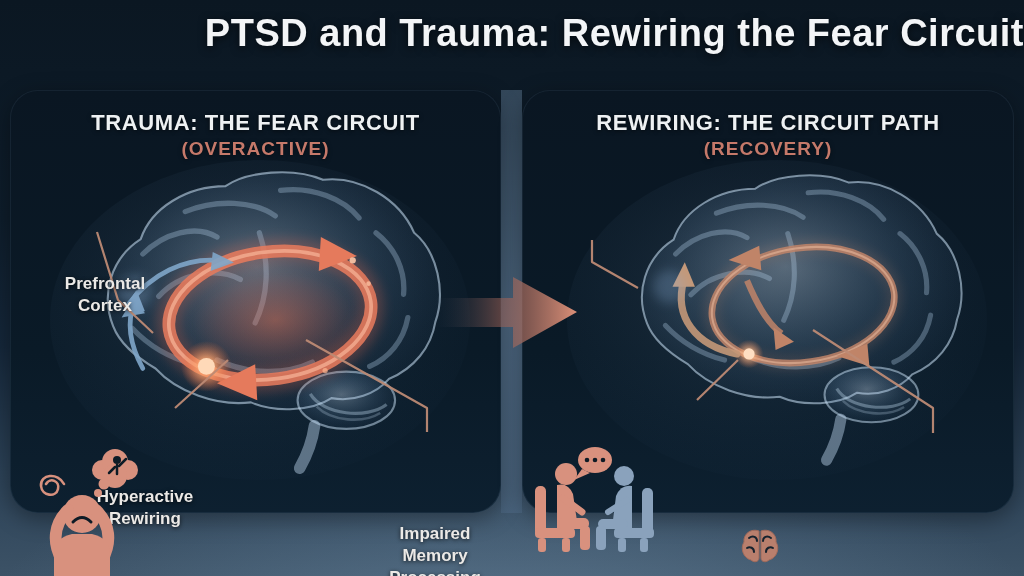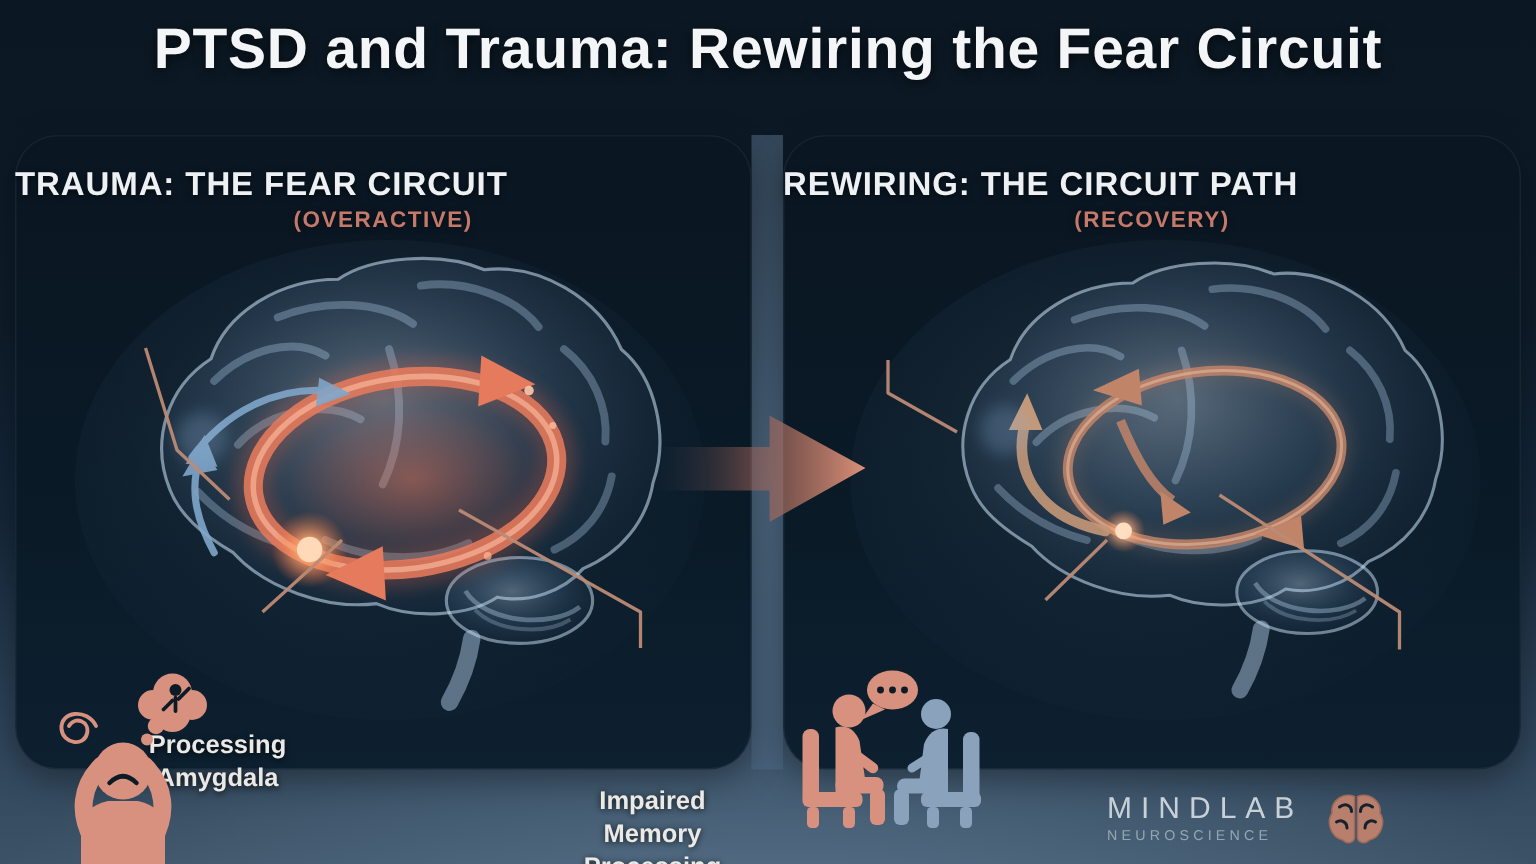--- a/index.html
+++ b/index.html
@@ -9,39 +9,39 @@
     background:
       radial-gradient(ellipse 900px 420px at 50% 118%, rgba(120,152,180,0.55), rgba(120,152,180,0) 62%),
       linear-gradient(180deg,#0b1722 0%,#0e1d2b 38%,#15273a 60%,#2c4257 82%,#3c5266 100%);
   }
   .gap-strip{
     position:absolute;left:501px;top:90px;width:21px;height:423px;
     background:linear-gradient(180deg,#3a4f63 0%,#55708a 55%,#4a647e 100%);
     opacity:.85;
   }
   .main-title{
-    position:absolute;left:0;top:12px;width:1024px;text-align:center;
+    position:absolute;left:0;top:12px;width:1024px;text-align:right;
     font-size:38px;font-weight:800;color:#f3f5f7;letter-spacing:.5px;
     text-shadow:0 2px 8px rgba(0,0,0,.65);
   }
   .panel{
     position:absolute;top:90px;height:423px;border-radius:28px;
     background:linear-gradient(180deg,#0a1622 0%,#0a1a27 62%,#0d2030 100%);
     box-shadow:0 0 0 1px rgba(130,160,185,0.10) inset, 0 6px 22px rgba(0,0,0,0.35);
   }
   .panel.left{left:10px;width:491px;}
   .panel.right{left:522px;width:492px;}
   .panel-head{
-    position:absolute;top:20px;left:0;width:100%;text-align:left;
+    position:absolute;top:20px;left:0;width:100%;text-align:center;
     font-size:22px;font-weight:bold;color:#eef1f3;letter-spacing:.6px;
     text-shadow:0 1px 4px rgba(0,0,0,.6);
   }
   .panel-sub{
     position:absolute;top:48px;left:0;width:100%;text-align:center;
-    font-size:15px;font-weight:bold;color:#c5796a;letter-spacing:1px;
+    font-size:19px;font-weight:bold;color:#c5796a;letter-spacing:1px;
     text-shadow:0 1px 4px rgba(0,0,0,.5);
   }
   .panel-svg{position:absolute;left:0;top:0;}
   .lbl{
     position:absolute;text-align:center;color:#ebe9e6;font-size:17px;
     font-weight:600;line-height:1.3;text-shadow:0 1px 4px rgba(0,0,0,.75);
   }
   #lbl-pfc-left{left:40px;top:183px;width:110px;}
   #lbl-amy-left{left:55px;top:396px;width:160px;}
   #lbl-mem-left{left:365px;top:433px;width:120px;}
@@ -140,21 +140,22 @@
         <circle cx="72" cy="136" r="16" fill="rgba(140,175,215,0.28)" filter="url(#blurL)"></circle>
       </g>
 
       <g fill="none" stroke="#bd8a74" stroke-width="2.2" stroke-linejoin="round" opacity="0.95">
         <polyline points="87,142 108,210 143,243"></polyline>
         <polyline points="165,318 218,270"></polyline>
         <polyline points="296,250 417,318 417,342"></polyline>
       </g>
     </svg>
 
-    <div class="lbl" id="lbl-amy-left">Processing Amygdala</div>
+    <div class="lbl" id="lbl-pfc-left">Prefrontal Cortex</div>
+    <div class="lbl" id="lbl-amy-left">Hyperactive Rewiring</div>
     <div class="lbl" id="lbl-mem-left">Impaired Memory Processing</div>
   </div>
 
   <div class="panel right">
     <div class="panel-head">REWIRING: THE CIRCUIT PATH</div>
     <div class="panel-sub">(RECOVERY)</div>
 
     <svg class="panel-svg" width="492" height="423" viewBox="0 0 492 423">
       <defs>
         <radialGradient id="gBrainR" cx="45%" cy="40%" r="65%">
@@ -280,24 +281,20 @@
     <g>
       <ellipse cx="63" cy="20" rx="17" ry="13" fill="#d8917e"></ellipse>
       <polygon points="50,29 42,40 58,33" fill="#d8917e"></polygon>
       <circle cx="55" cy="20" r="2.3" fill="#0d1b26"></circle>
       <circle cx="63" cy="20" r="2.3" fill="#0d1b26"></circle>
       <circle cx="71" cy="20" r="2.3" fill="#0d1b26"></circle>
     </g>
   </svg>
 
   <div class="footer">
-    <div>
-      <div class="brand">MINDLAB</div>
-      <div class="tagline">NEUROSCIENCE</div>
-    </div>
     <svg width="44" height="40" viewBox="0 0 44 40">
       <path d="M 21 5 C 13 2 5 8 6 16 C 2 22 5 32 13 34 C 16 37 21 36 21 32 Z" fill="#b97f6d" stroke="#a06a5b" stroke-width="1"></path>
       <path d="M 23 5 C 31 2 39 8 38 16 C 42 22 39 32 31 34 C 28 37 23 36 23 32 Z" fill="#b97f6d" stroke="#a06a5b" stroke-width="1"></path>
       <g fill="none" stroke="#15222e" stroke-width="2" stroke-linecap="round">
         <path d="M 11 12 c 4 -3 8 -1 8 3"></path>
         <path d="M 9 22 c 3 -2 7 0 7 4"></path>
         <path d="M 33 12 c -4 -3 -8 -1 -8 3"></path>
         <path d="M 35 22 c -3 -2 -7 0 -7 4"></path>
       </g>
     </svg>

